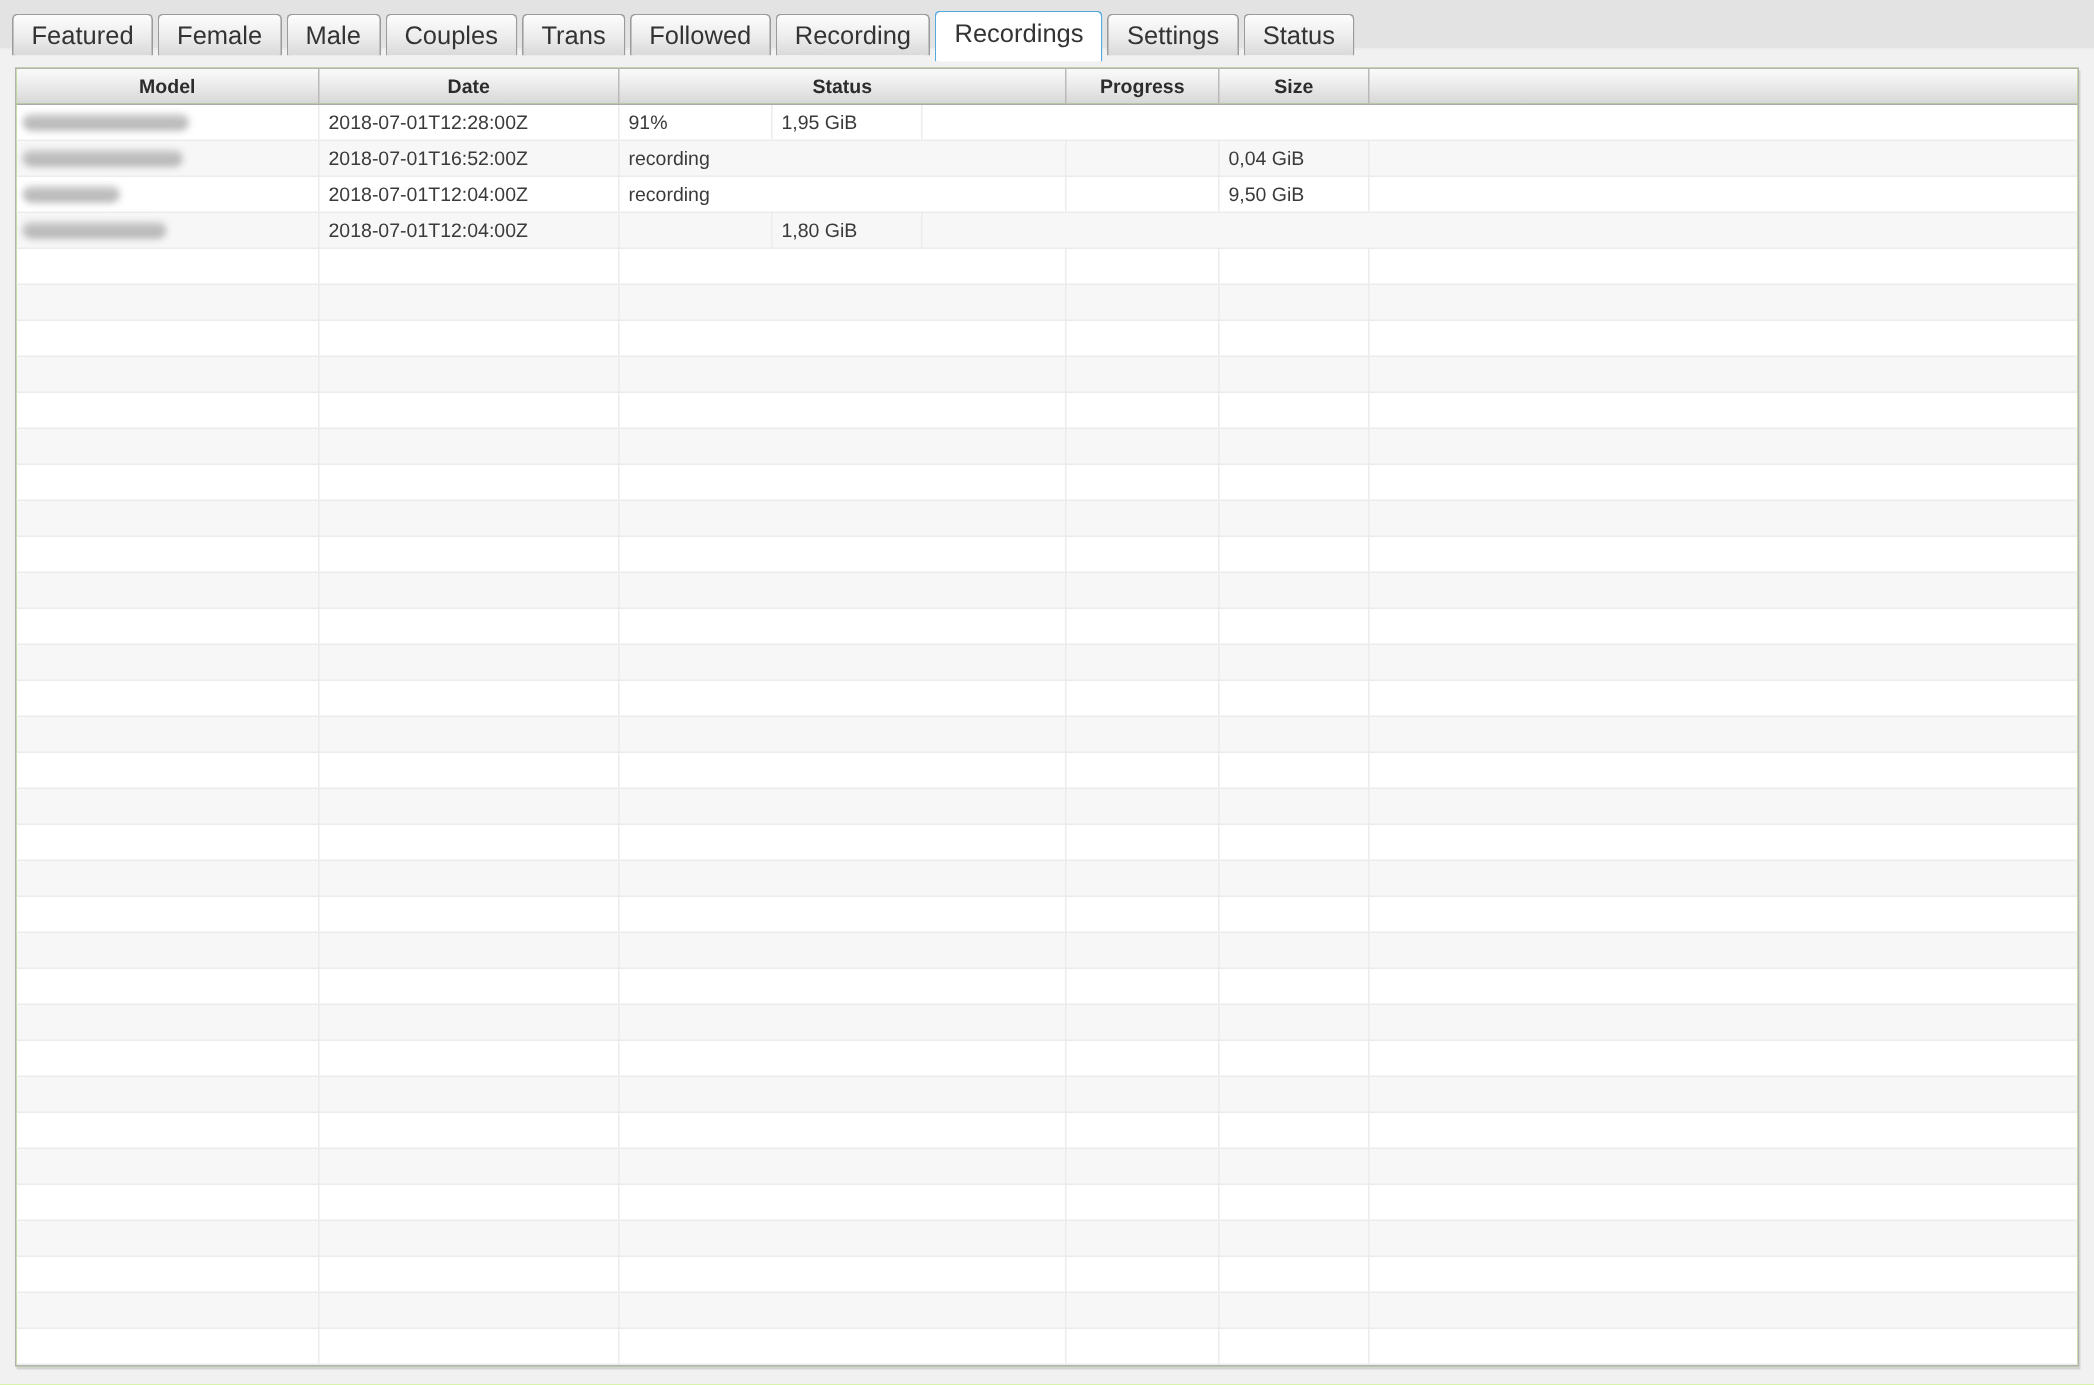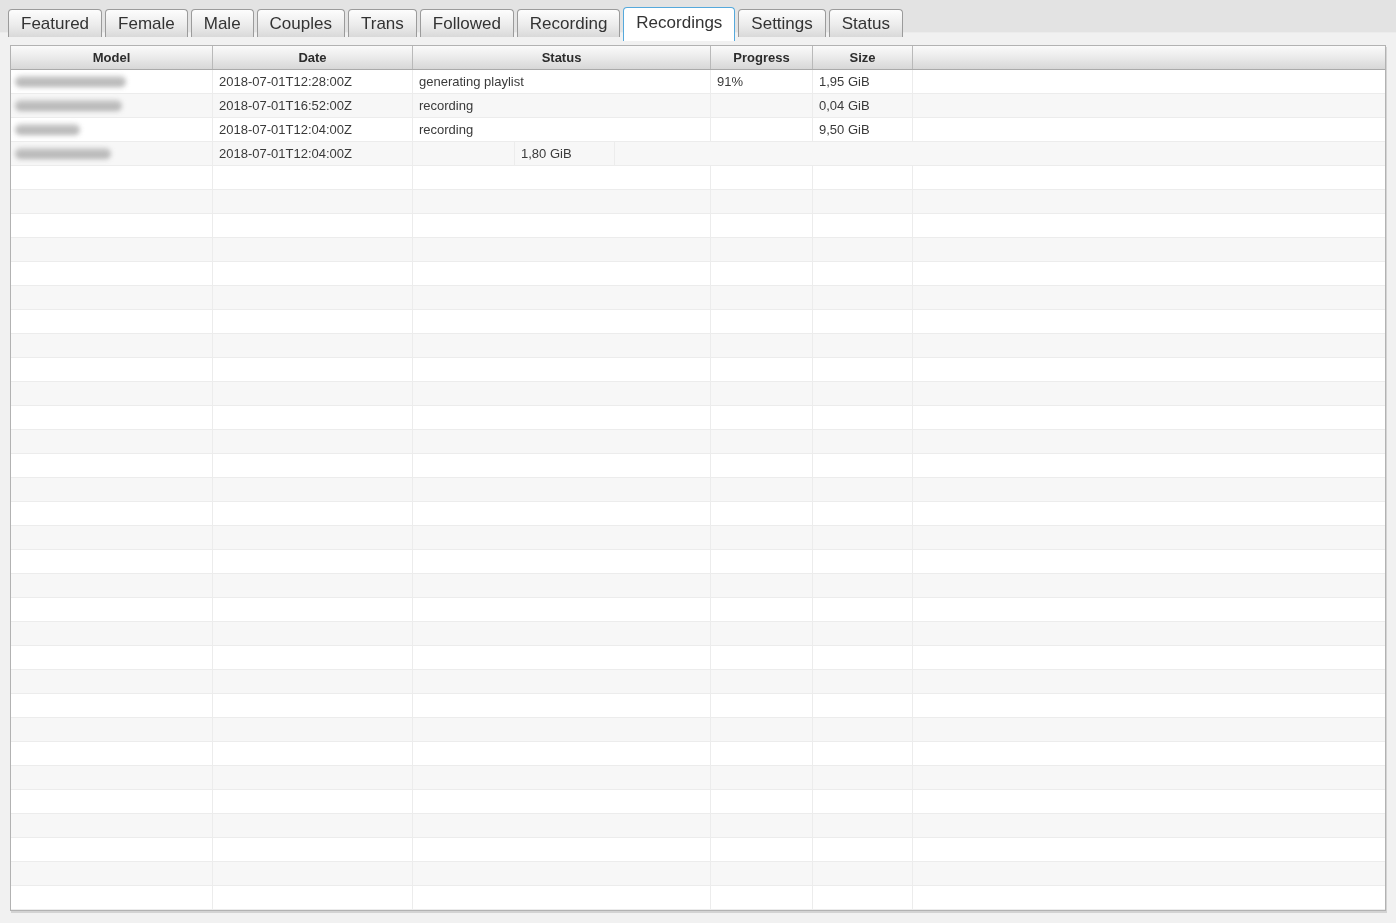--- a/index.html
+++ b/index.html
@@ -127,21 +127,20 @@
     <div class="th w-progress">Progress</div>
     <div class="th w-size">Size</div>
     <div class="th w-filler"></div>
   </div>
   <div class="tbody">
       <div class="row">
         <div class="cell w-model">
           <div class="blur-blob" style="width: 111px;"></div>
         </div>
         <div class="cell w-date">2018-07-01T12:28:00Z</div>
-        <div class="cell w-status">generating playlist</div>
         <div class="cell w-progress">91%</div>
         <div class="cell w-size">1,95 GiB</div>
         <div class="cell w-filler"></div>
       </div>
       <div class="row alt">
         <div class="cell w-model">
           <div class="blur-blob" style="width: 107px;"></div>
         </div>
         <div class="cell w-date">2018-07-01T16:52:00Z</div>
         <div class="cell w-status">recording</div>

